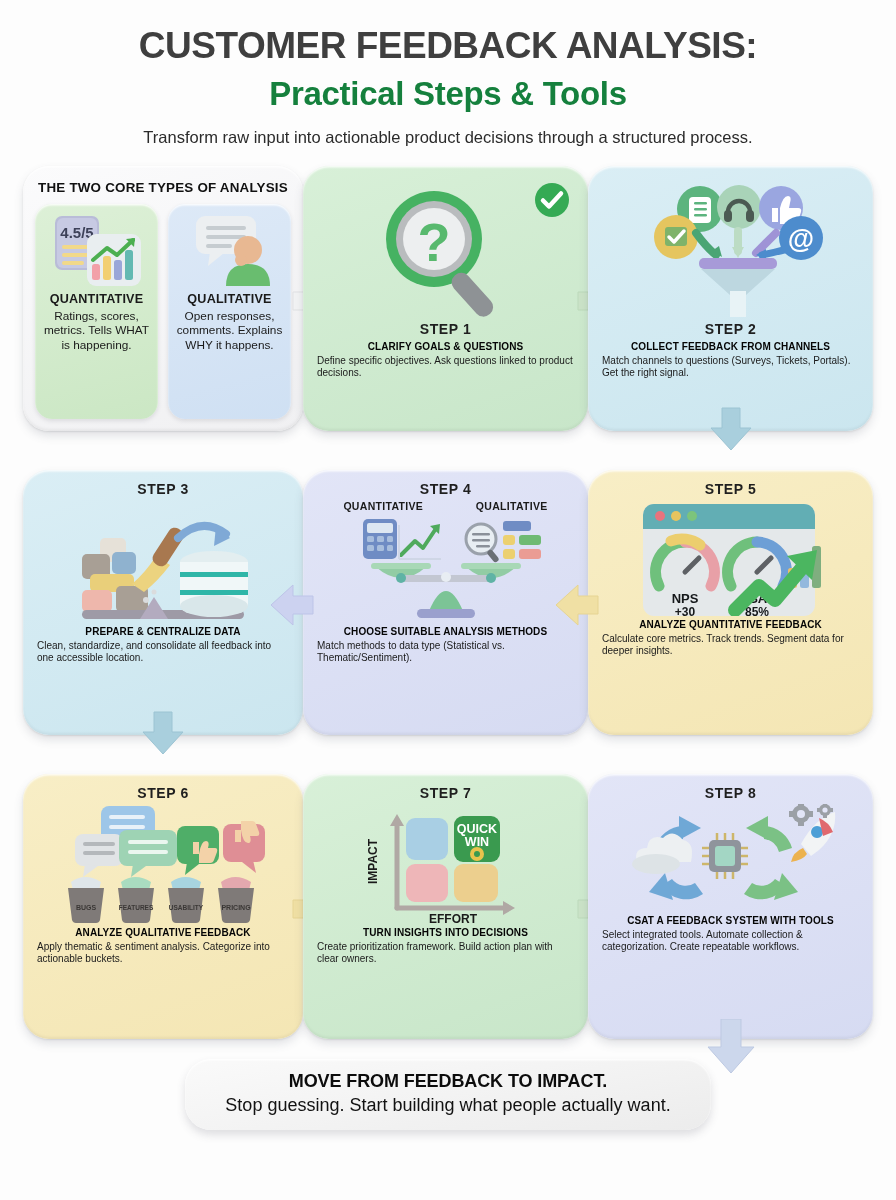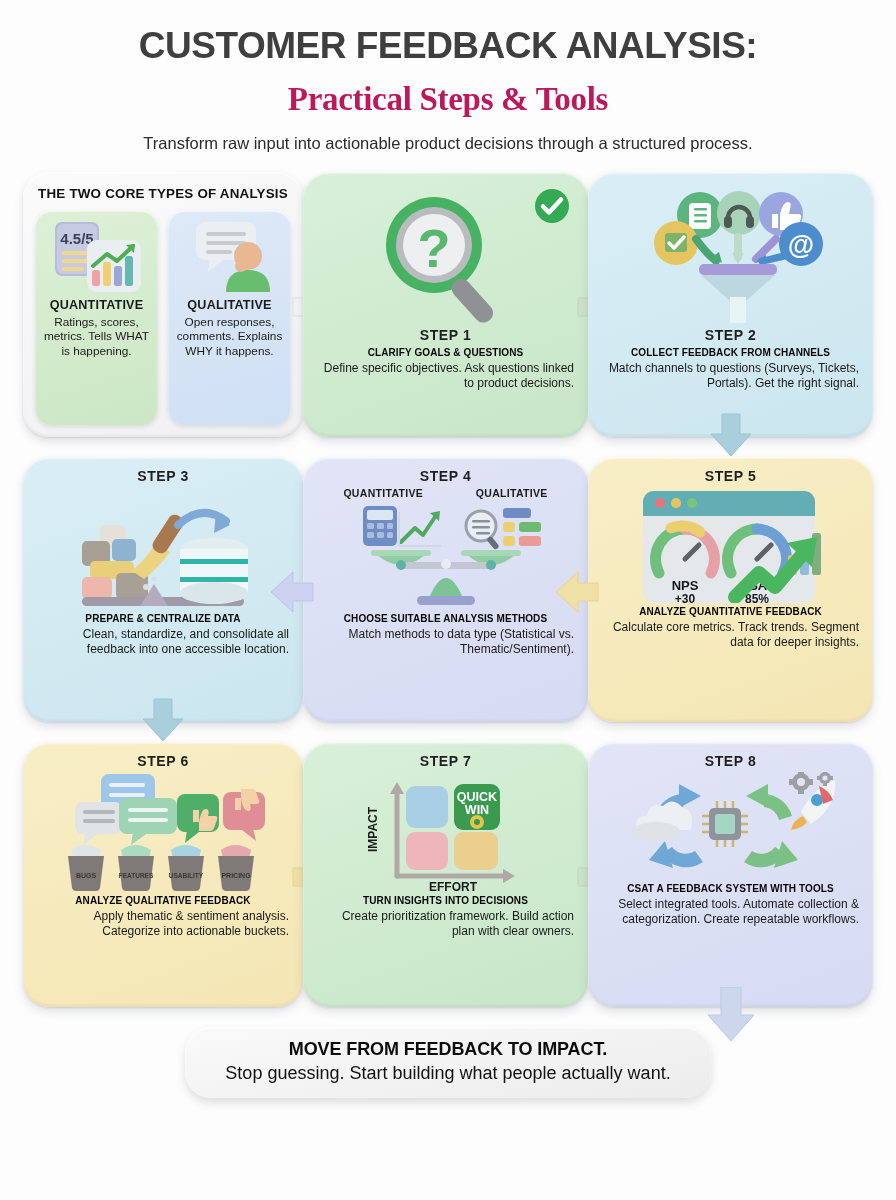--- a/index.html
+++ b/index.html
@@ -13,36 +13,36 @@
   .page { position: relative; width: 896px; height: 1200px; background: #fdfdfd; }
 
   
   .header { text-align: center; padding: 26px 30px 0; }
   .title-1 {
     font-size: 37px; font-weight: 700; letter-spacing: -0.5px;
     color: #3f3f3f; line-height: 1.08;
   }
   .title-2 {
     font-size: 33px; font-weight: 700; letter-spacing: -0.3px;
-    color: #be185d; line-height: 1.15; margin-top: 15px; font-family: Liberation Serif, serif;
+    color: #15803d; line-height: 1.15; margin-top: 9px;
   }
   .subtitle {
     font-size: 16.5px; font-weight: 400; color: #2b2b2b;
     margin-top: 15px; line-height: 1.2;
   }
 
   
   .grid {
     position: relative;
     margin: 18px auto 0;
     width: 856px;
     display: grid;
     grid-template-columns: 280px 285px 285px;
     grid-auto-rows: 265px;
-    row-gap: 20px;
+    row-gap: 39px;
     justify-content: center;
   }
 
   
   .card {
     position: relative;
     border-radius: 26px;
     padding: 11px 14px 10px;
     display: flex; flex-direction: column; align-items: center;
     box-shadow: 0 5px 10px rgba(80,85,105,.16),
@@ -60,21 +60,21 @@
   .step-label {
     font-size: 14px; font-weight: 700; letter-spacing: .6px;
     color: #1f1f1f; margin-bottom: 2px; text-align: center;
   }
   .card-head {
     font-size: 10px; font-weight: 700; letter-spacing: .1px;
     text-align: center; line-height: 1.13; color: #050505;
     margin-top: 2px;
   }
   .card-body {
-    font-size: 12px; font-weight: 400; text-align: right;
+    font-size: 10px; font-weight: 400; text-align: left;
     line-height: 1.22; color: #1a1a1a; margin-top: 3px;
   }
   .art { flex: 0 0 auto; display:flex; align-items:center; justify-content:center; }
 
   
   .c0-title {
     font-size: 13.4px; font-weight: 700; text-align: center;
     line-height: 1.2; letter-spacing: .2px; color: #111; margin: 4px 0 8px;
   }
   .c0-cols { display: flex; gap: 10px; width: 100%; flex: 1; }

